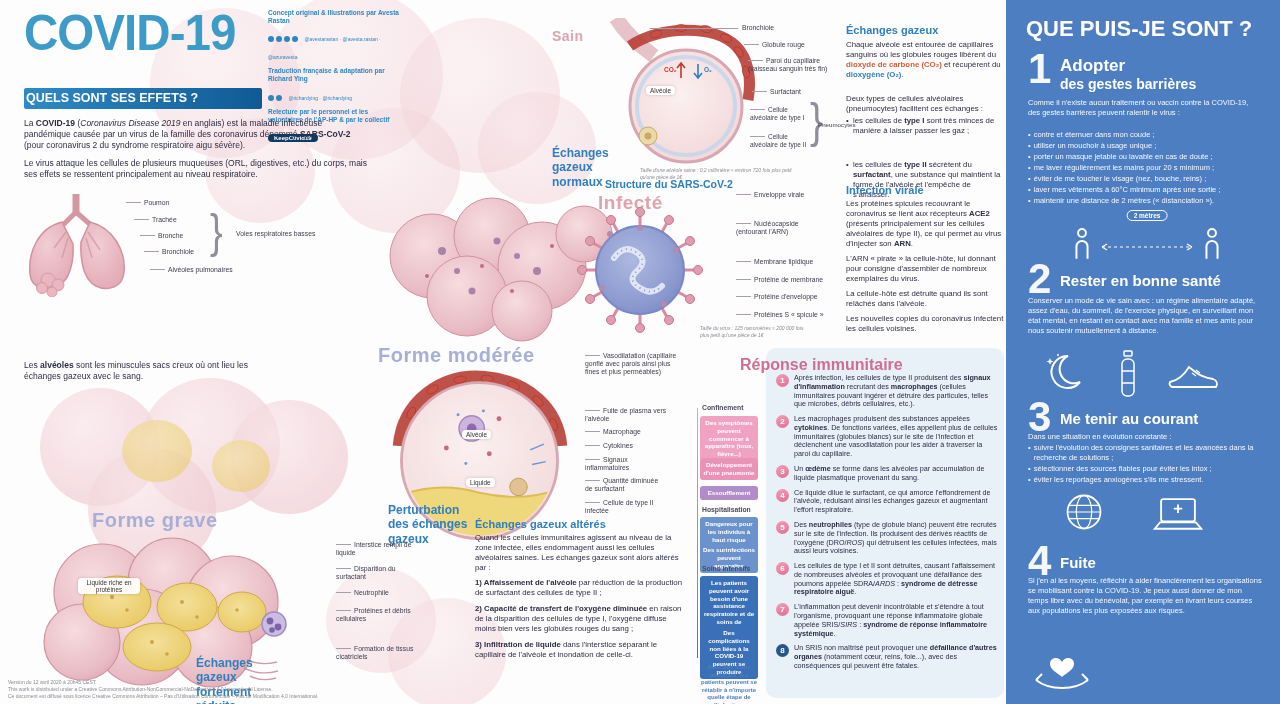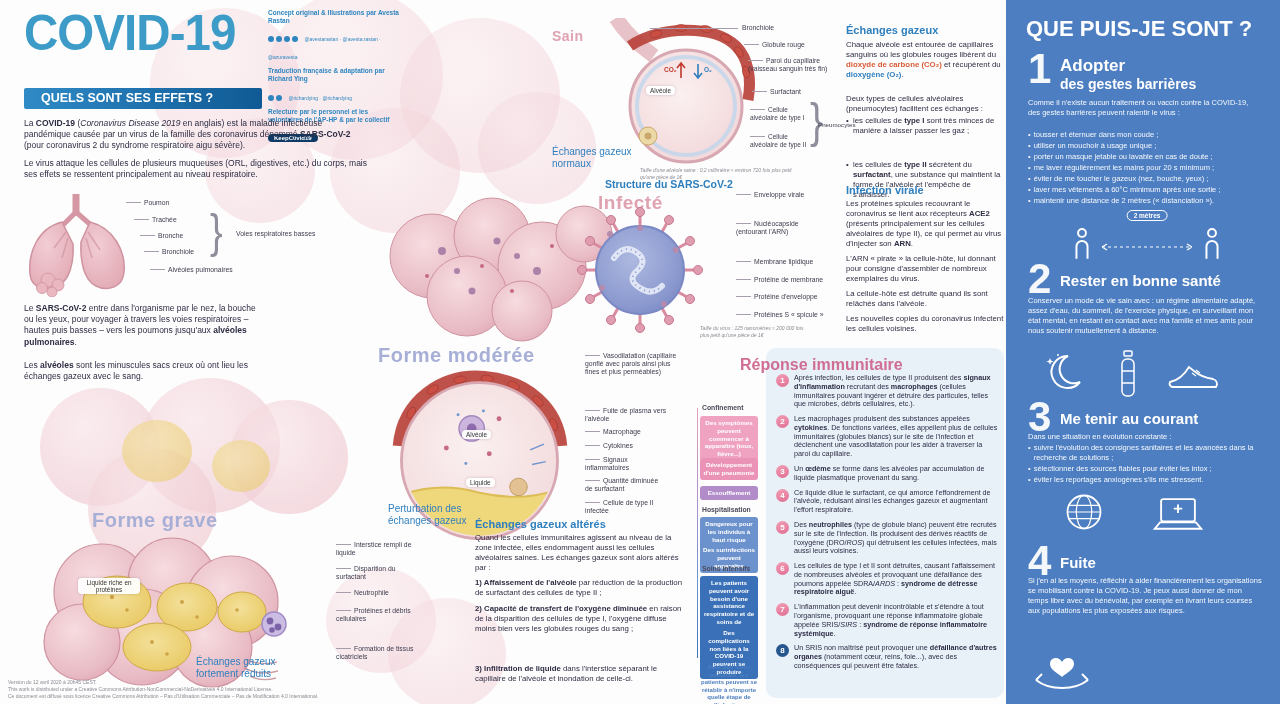--- a/index.html
+++ b/index.html
@@ -19,37 +19,37 @@
   .t-body { font-size:8.5px; line-height:1.32; color:#2d2d44; }
   .t-col  { font-size:7.8px; line-height:1.28; color:#2d2d44; }
   .lbl    { font-size:6.8px; line-height:1.2; color:#3c3c4e; }
   .lbl-s  { font-size:6.5px; line-height:1.2; color:#3c3c4e; }
   .lead::before { content:""; display:inline-block; width:15px; height:1px;
                   background:#a79dac; vertical-align:2px; margin-right:3px; }
   .ln { position:absolute; height:1px; background:#a79dac; }
   .sec-h { font-size:11px; font-weight:bold; color:#2e7fbe; }
   .pink-h { font-size:14px; font-weight:bold; color:#dfa2b0; letter-spacing:.5px; }
   .peri-h { font-size:20px; font-weight:bold; color:#a7afd7; letter-spacing:.5px; }
-  .bnote { font-size:10px; font-weight:normal; color:#2e7fbe; line-height:1.2; }
+  .bnote { font-size:12px; font-weight:bold; color:#2e7fbe; line-height:1.2; }
   .cap { font-size:5px; font-style:italic; color:#8a8a93; line-height:1.3; }
   .wbox { background:rgba(255,255,255,.93); border-radius:4px; padding:1px 4px;
           font-size:6.4px; color:#333; box-shadow:0 0 3px rgba(120,80,90,.3); }
   .red { color:#d95b35; } .blu { color:#2e7fbe; }
   .nw { white-space:nowrap; }
   .brace { position:absolute; color:#8e8e9c; font-weight:400; line-height:1; }
   .brace::after { content:"}"; }
   .li { position:relative; padding-left:7px; }
   .li::before { content:"•"; position:absolute; left:0; top:0; }
 
   
   .big-title { position:absolute; left:24px; top:4px; font-size:50px; font-weight:bold;
                color:#3c9cc7; letter-spacing:-1px; transform:scaleX(.95); transform-origin:0 0; }
   .sub-bar { position:absolute; left:24px; top:88px; width:238px; height:21px;
              background:linear-gradient(90deg,#2f8ac6,#0f5a95); border-radius:2px;
-             color:#fff; font-size:12.5px; font-weight:bold; line-height:21px; padding-left:17px; }
+             color:#fff; font-size:12.5px; font-weight:bold; line-height:21px; padding-left:2px; }
   .credit-t { font-size:6.5px; font-weight:bold; color:#2e86c0; line-height:1.25; }
   .credit-h { font-size:5px; color:#2e86c0; }
   .soc { display:inline-block; width:6px; height:6px; border-radius:50%; background:#2e86c0;
          margin-right:2px; vertical-align:-1px; }
   .badge { display:inline-block; background:#0e3b66; color:#fff; font-size:6px; font-weight:bold;
            border-radius:7px; padding:1px 6px; }
 
   
   .stage { position:absolute; font-size:6.8px; font-weight:bold; color:#4a4a5a; }
   .tbox { position:absolute; left:700px; width:58px; border-radius:3px; color:#fff;
@@ -154,21 +154,20 @@
     <div class="abs lbl lead nw" style="left:126px;top:199px;">Poumon</div>
     <div class="abs lbl lead nw" style="left:134px;top:216px;">Trachée</div>
     <div class="abs lbl lead nw" style="left:140px;top:232px;">Bronche</div>
     <div class="abs lbl lead nw" style="left:144px;top:248px;">Bronchiole</div>
     <div class="abs lbl lead nw" style="left:150px;top:266px;">Alvéoles pulmonaires</div>
     <div class="brace" style="left:210px;top:212px;font-size:38px;transform:scaleY(1.2);"></div>
     <div class="abs lbl nw" style="left:236px;top:230px;">Voies respiratoires basses</div>
   </div>
 
   <div class="layer">
-    <div class="abs t-body" style="left:24px;top:303px;width:238px;">Le <b>SARS-CoV-2</b> entre dans l'organisme par le nez, la bouche ou les yeux, pour voyager à travers les voies respiratoires – hautes puis basses – vers les poumons jusqu'aux <b>alvéoles pulmonaires</b>.</div>
     <div class="abs t-body" style="left:24px;top:360px;width:238px;">Les <b>alvéoles</b> sont les minuscules sacs creux où ont lieu les échanges gazeux avec le sang.</div>
   </div>
 
   <div class="layer">
     <div class="abs pink-h" style="left:552px;top:28px;">Sain</div>
     <svg class="abs" style="left:596px;top:18px;" width="215" height="160" viewBox="0 0 215 160">
       <defs>
           <radialGradient id="ga" cx="45%" cy="40%" r="75%">
             <stop offset="0" stop-color="#fbf0f0"></stop>
             <stop offset=".8" stop-color="#f3d9db"></stop>
@@ -370,21 +369,21 @@
     <div class="abs lbl lead" style="left:585px;top:456px;width:70px;">Signaux inflammatoires</div>
     <div class="abs lbl lead" style="left:585px;top:477px;width:80px;">Quantité diminuée de surfactant</div>
     <div class="abs lbl lead" style="left:585px;top:499px;width:80px;">Cellule de type II infectée</div>
   </div>
 
   <div class="layer">
     <div class="abs sec-h" style="left:475px;top:518px;">Échanges gazeux altérés</div>
     <div class="abs t-col" style="left:475px;top:533px;width:212px;">Quand les cellules immunitaires agissent au niveau de la zone infectée, elles endommagent aussi les cellules alvéolaires saines. Les échanges gazeux sont alors altérés par :</div>
     <div class="abs t-col" style="left:475px;top:578px;width:212px;"><b>1) Affaissement de l'alvéole</b> par réduction de la production de surfactant des cellules de type II ;</div>
     <div class="abs t-col" style="left:475px;top:604px;width:212px;"><b>2) Capacité de transfert de l'oxygène diminuée</b> en raison de la disparition des cellules de type I, l'oxygène diffuse moins bien vers les globules rouges du sang ;</div>
-    <div class="abs t-col" style="left:475px;top:640px;width:212px;margin-top:24px;"><b>3) Infiltration de liquide</b> dans l'interstice séparant le capillaire de l'alvéole et inondation de celle-ci.</div>
+    <div class="abs t-col" style="left:475px;top:640px;width:212px;"><b>3) Infiltration de liquide</b> dans l'interstice séparant le capillaire de l'alvéole et inondation de celle-ci.</div>
   </div>
 
   <div class="layer">
     <div class="abs" style="left:697px;top:408px;width:1px;height:250px;background:linear-gradient(#e2a0bd,#b490c8,#6f95cf,#3c72b8);"></div>
     <div class="stage" style="left:702px;top:404px;">Confinement</div>
     <div class="tbox" style="top:416px;background:#efa3c1;">Des symptômes peuvent commencer à apparaître (toux, fièvre...)</div>
     <div class="tbox" style="top:458px;background:#ea93b6;">Développement d'une pneumonie</div>
     <div class="tbox" style="top:486px;background:#b18cc8;">Essoufflement</div>
     <div class="stage" style="left:702px;top:506px;">Hospitalisation</div>
     <div class="tbox" style="top:517px;background:#6b92cd;">
@@ -505,41 +504,41 @@
     <div class="sb-title">QUE PUIS-JE SONT ?</div>
 
     <div class="sb-num" style="left:1028px;top:48px;">1</div>
     <div class="sb-h1" style="left:1060px;top:56px;">Adopter</div>
     <div class="sb-h2" style="left:1060px;top:76px;">des gestes barrières</div>
     <div class="sb-p" style="left:1028px;top:98px;width:232px;">Comme il n'existe aucun traitement ou vaccin contre la COVID-19, des gestes barrières peuvent ralentir le virus :</div>
     <div class="sb-list" style="left:1028px;top:130px;width:232px;">
 
         <div class="sb-li">
           <span>•</span>
-          <span>tousser et éternuer dans mon coude ;</span>
+          <span>contre et éternuer dans mon coude ;</span>
         </div>
 
         <div class="sb-li">
           <span>•</span>
           <span>utiliser un mouchoir à usage unique ;</span>
         </div>
 
         <div class="sb-li">
           <span>•</span>
           <span>porter un masque jetable ou lavable en cas de doute ;</span>
         </div>
 
         <div class="sb-li">
           <span>•</span>
           <span>me laver régulièrement les mains pour 20 s minimum ;</span>
         </div>
 
         <div class="sb-li">
           <span>•</span>
-          <span>éviter de me toucher le gazeux (nez, bouche, yeux) ;</span>
+          <span>éviter de me toucher le visage (nez, bouche, reins) ;</span>
         </div>
 
         <div class="sb-li">
           <span>•</span>
           <span>laver mes vêtements à 60°C minimum après une sortie ;</span>
         </div>
 
         <div class="sb-li">
           <span>•</span>
           <span>maintenir une distance de 2 mètres (« distanciation »).</span>

